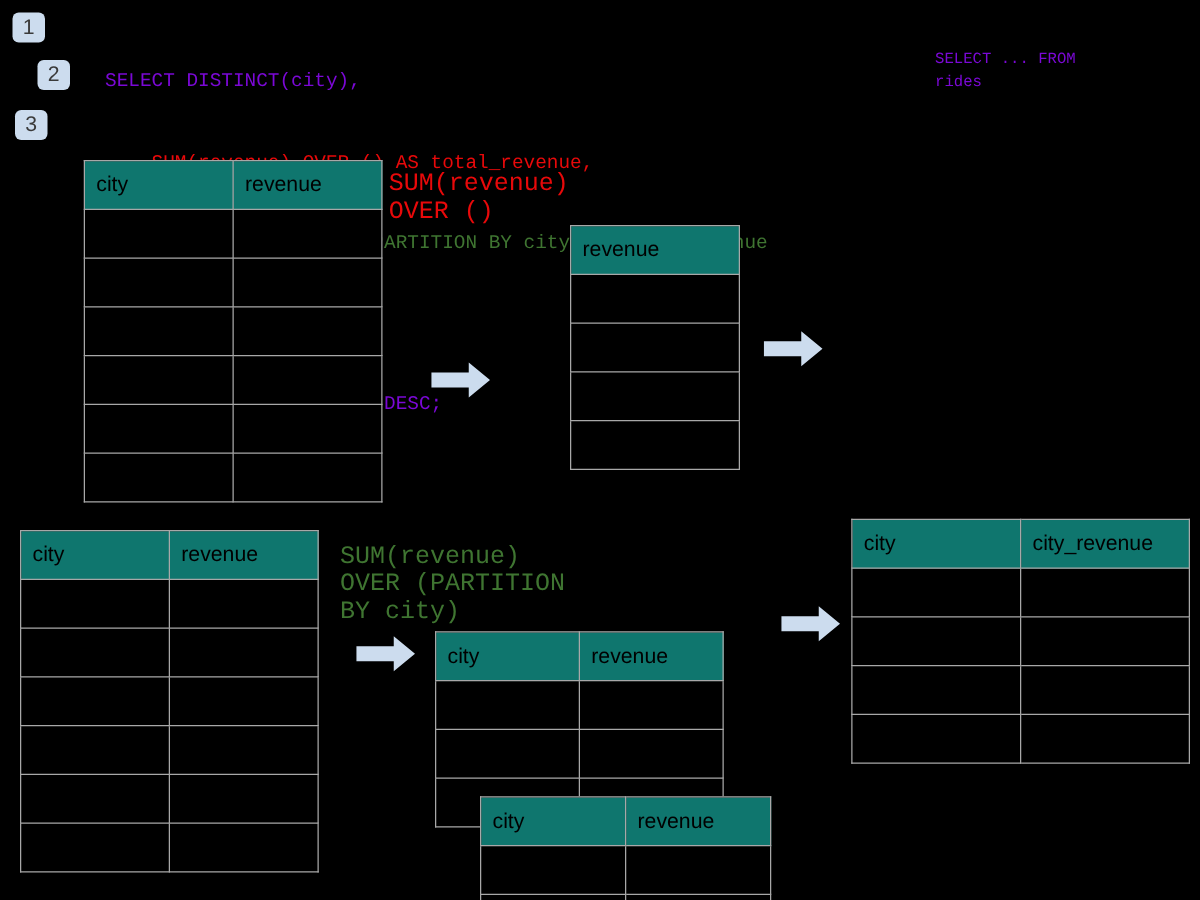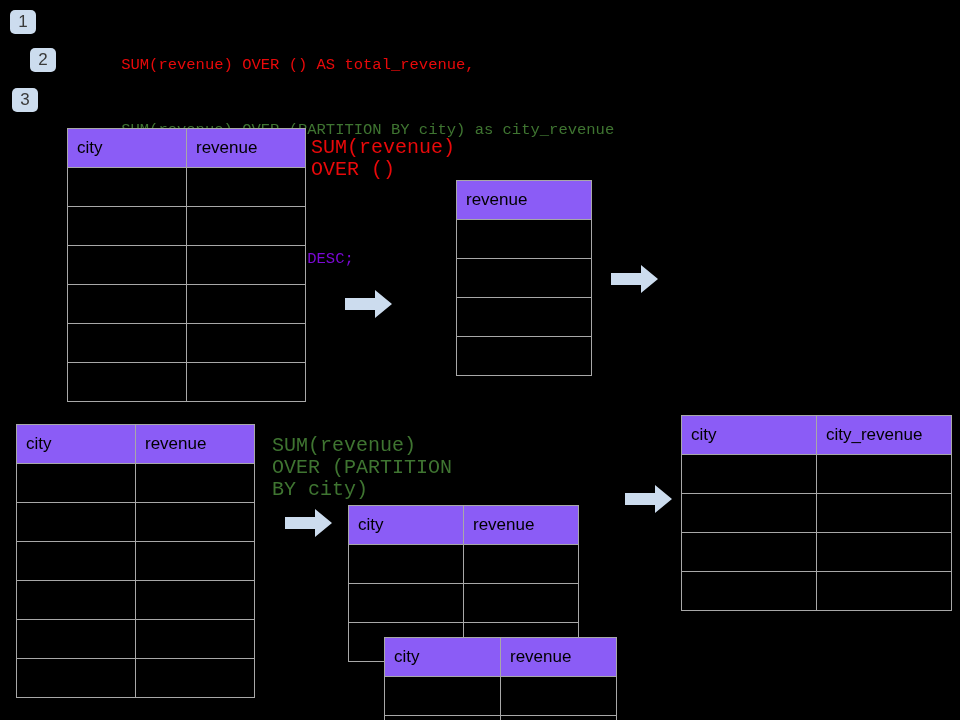--- a/index.html
+++ b/index.html
@@ -72,21 +72,21 @@
     background: #000000;
   }
   .tbl td {
     border: 1px solid #a8a8a8;
     background: #000000;
     padding: 0;
     height: 38px;
   }
   .tbl th {
     border: 1px solid #a8a8a8;
-    background: #8b5cf6;
+    background: #0f766e;
     color: #000000;
     font-family: "Liberation Sans", sans-serif;
     font-weight: normal;
     font-size: 17px;
     text-align: left;
     padding: 0 0 0 9px;
     height: 38px;
   }
 
   
@@ -98,26 +98,29 @@
 </head>
 <body>
 
 <div id="canvas">
 
   <div class="badge" style="left:10px; top:10px;">1</div>
   <div class="badge" style="left:30px; top:48px;">2</div>
   <div class="badge" style="left:12px; top:88px;">3</div>
 
   <div class="sql" style="left:84px; top:12px;">
+    <div class="sql-line c-purple">SELECT DISTINCT(city),</div>
     <div class="sql-line c-red">    SUM(revenue) OVER () AS total_revenue,</div>
     <div class="sql-line c-green">    SUM(revenue) OVER (PARTITION BY city) as city_revenue</div>
     <div class="sql-line c-purple">  FROM rides</div>
     <div class="sql-line c-purple">  ORDER by city_revenue DESC;</div>
   </div>
 
+  <div class="side-note" style="left:748px; top:38px;">SELECT ... FROM
+rides</div>
 
   <div class="annot red" style="left:311px; top:137px;">SUM(revenue)
 OVER ()</div>
 
   <div class="annot green" style="left:272px; top:435px;">SUM(revenue)
 OVER (PARTITION
 BY city)</div>
 
   <table class="tbl" style="left:67px; top:128px; width:238px;">
     <colgroup>

